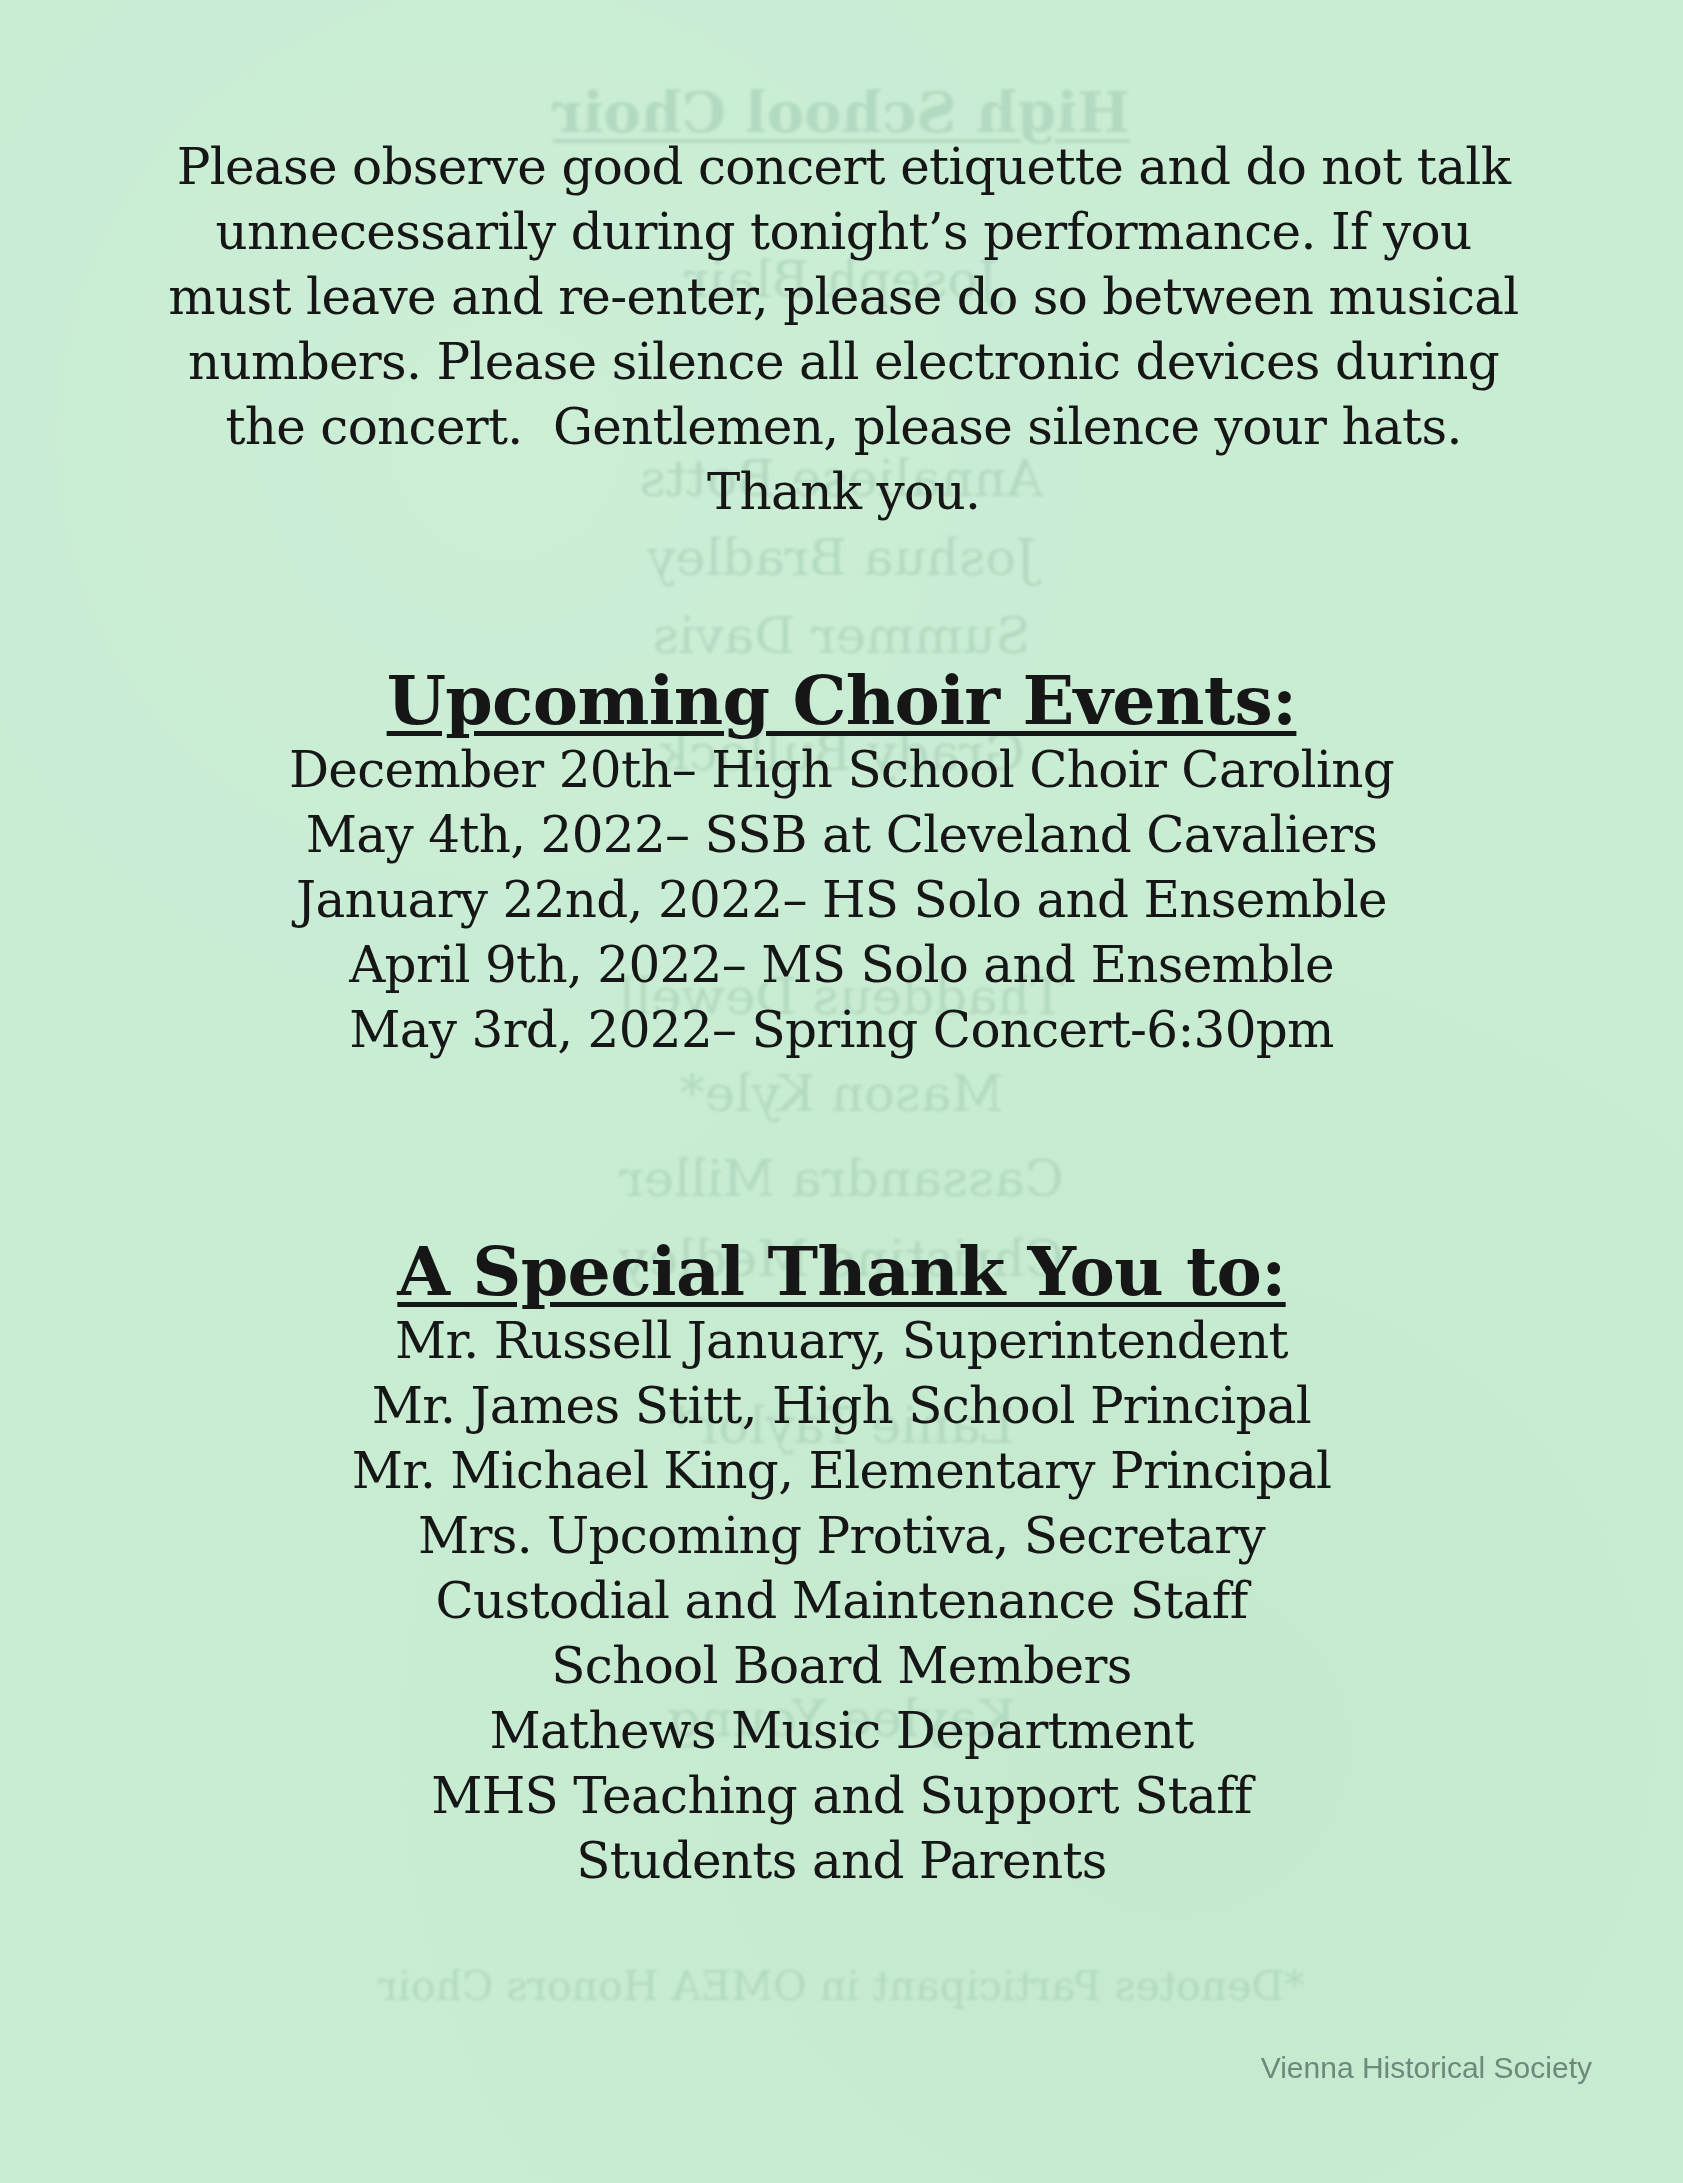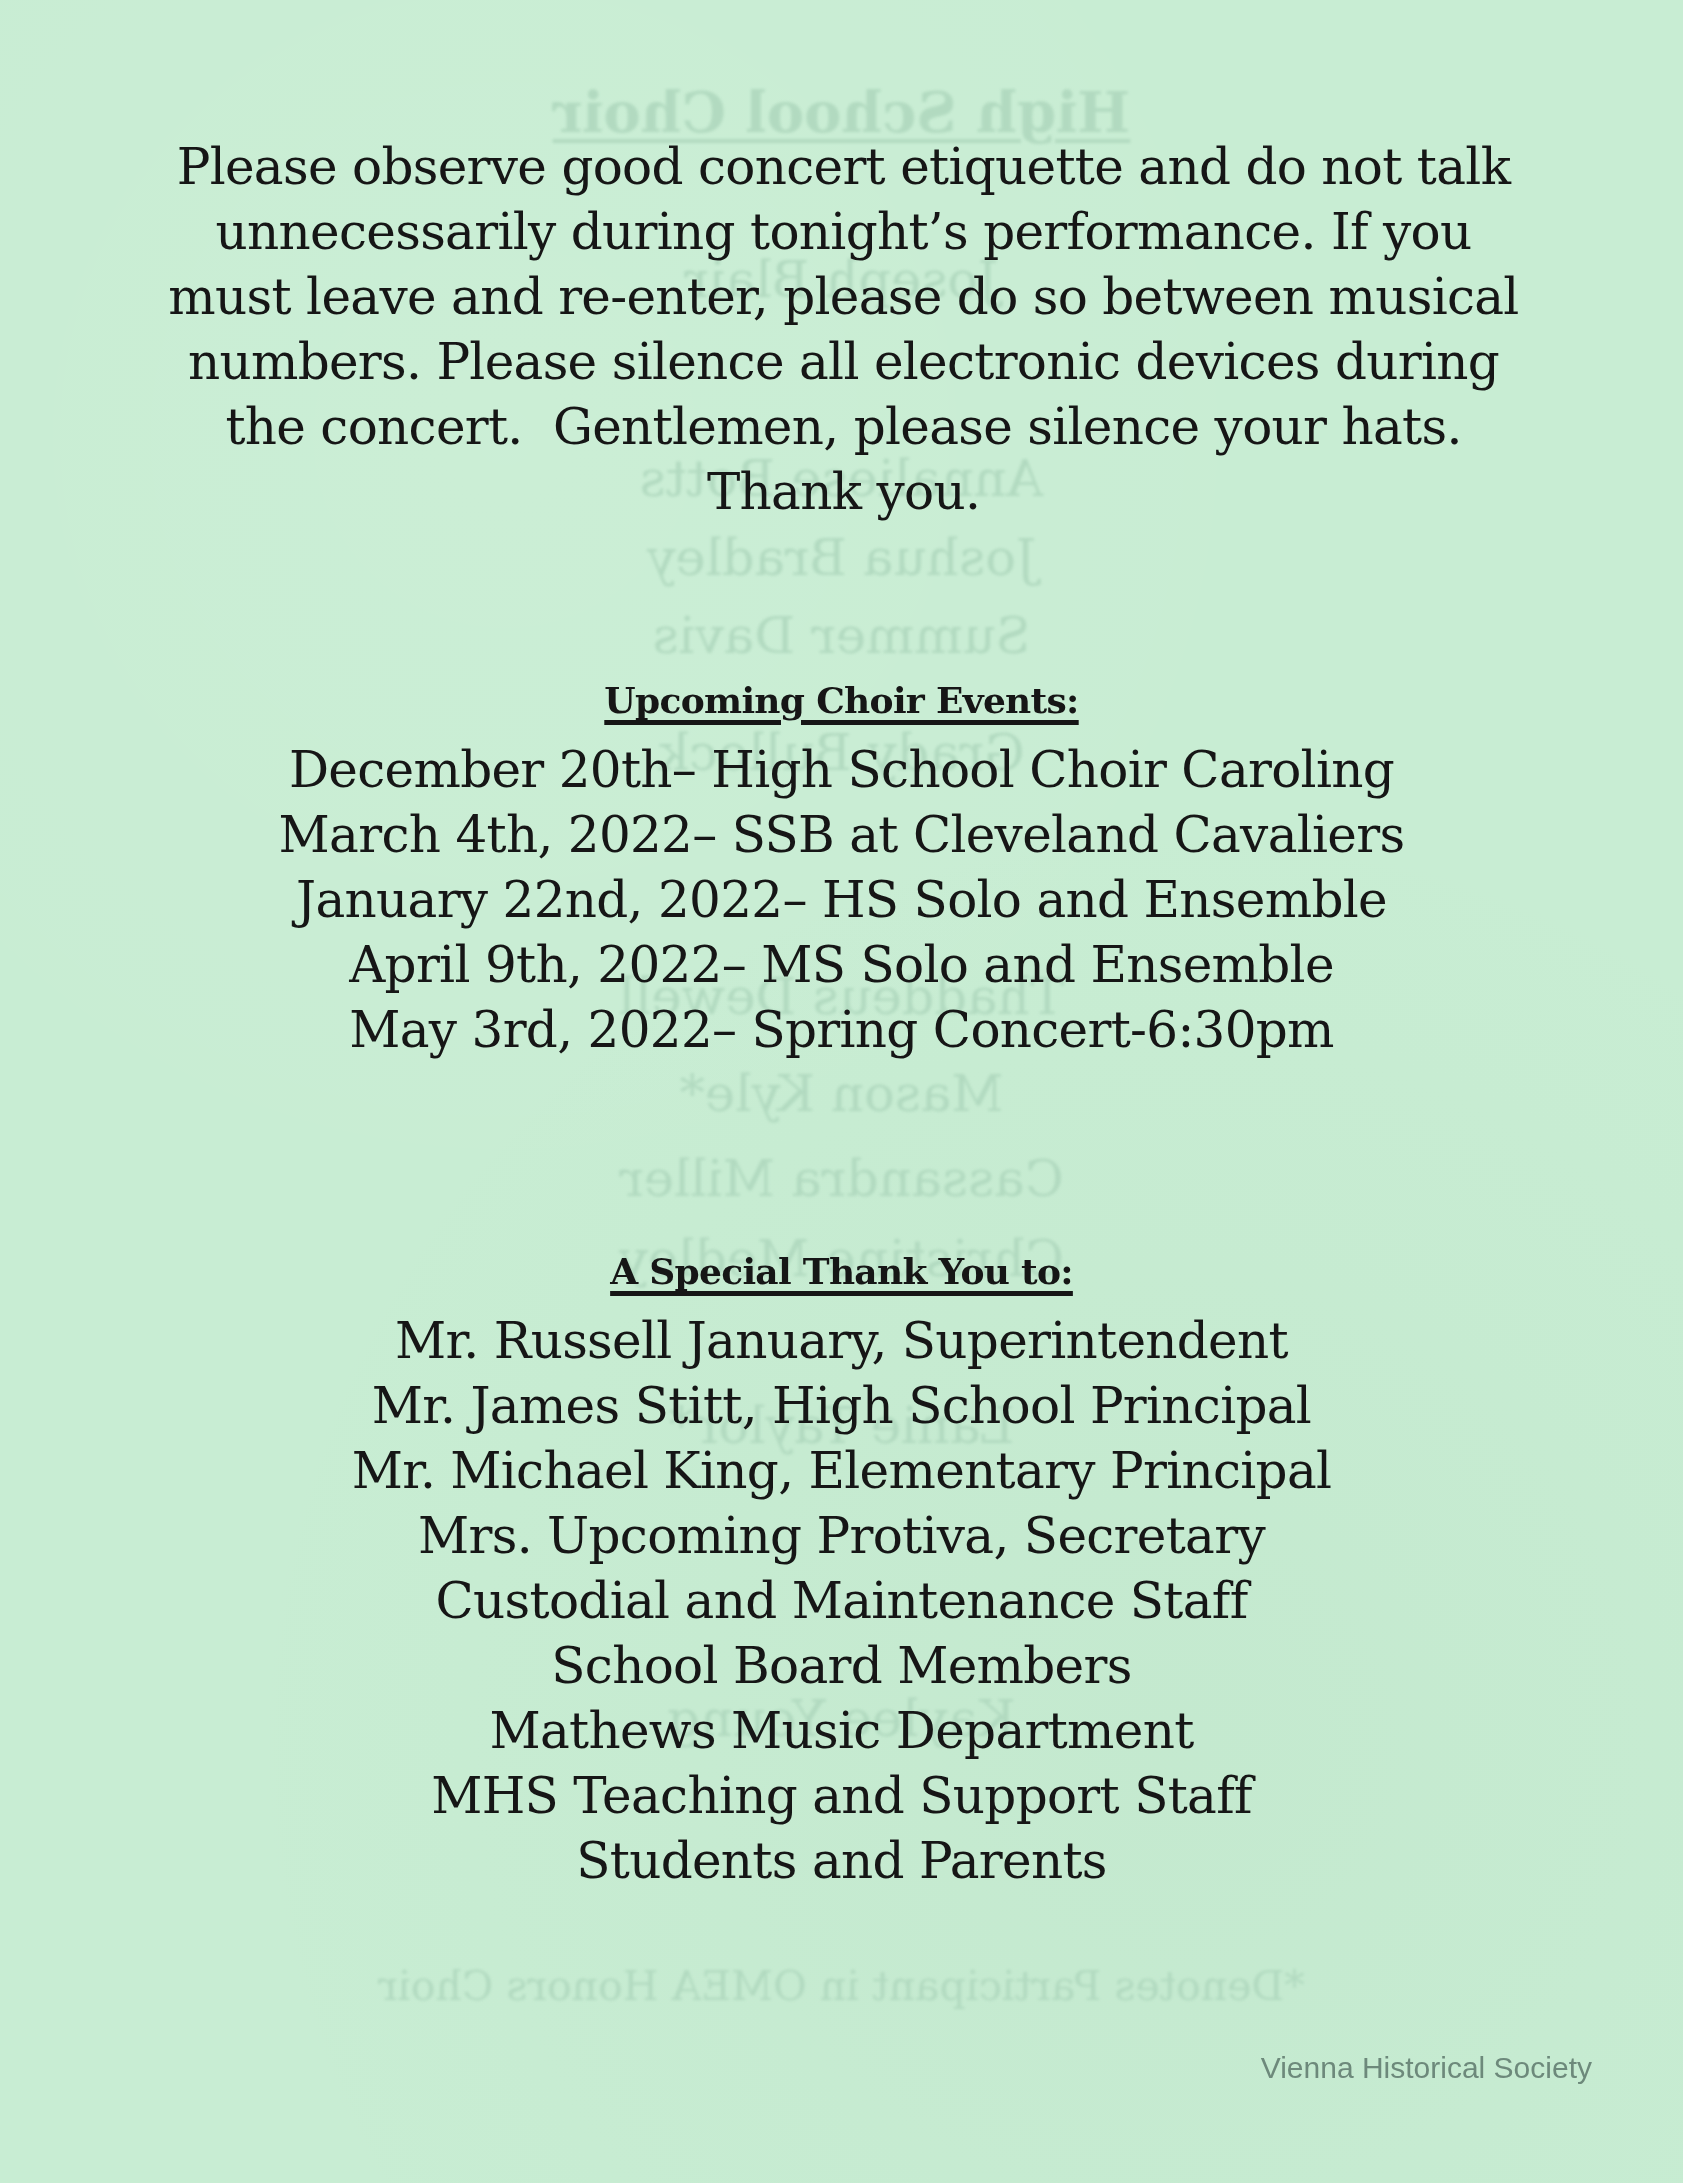--- a/index.html
+++ b/index.html
@@ -58,21 +58,21 @@
   .section {
     position: absolute;
     left: 84px;
     right: 84px;
     text-align: center;
   }
   .section.events { top: 665px; }
   .section.thanks { top: 1236px; }
 
   .section-heading {
-    font-size: 36px;
+    font-size: 68px;
     line-height: 70px;
     font-weight: bold;
     text-decoration: underline;
     text-decoration-thickness: 4.9px;
     text-underline-offset: 7px;
     letter-spacing: -0.7px;
     margin-bottom: 2.8px;
   }
 
   .watermark {
@@ -112,21 +112,21 @@
       <div class="line">must leave and re-enter, please do so between musical</div>
       <div class="line">numbers. Please silence all electronic devices during</div>
       <div class="line">the concert.  Gentlemen, please silence your hats.</div>
       <div class="line">Thank you.</div>
     </div>
 
   <section class="section events">
     <div class="section-heading">Upcoming Choir Events:</div>
     <div>
         <div class="line">December 20th– High School Choir Caroling</div>
-        <div class="line">March 4th, 2022– SSB at Cleveland Cavaliers</div>
+        <div class="line">May 4th, 2022– SSB at Cleveland Cavaliers</div>
         <div class="line">January 22nd, 2022– HS Solo and Ensemble</div>
         <div class="line">April 9th, 2022– MS Solo and Ensemble</div>
         <div class="line">May 3rd, 2022– Spring Concert-6:30pm</div>
       </div>
   </section>
 
   <section class="section thanks">
     <div class="section-heading">A Special Thank You to:</div>
     <div>
         <div class="line">Mr. Russell January, Superintendent</div>

